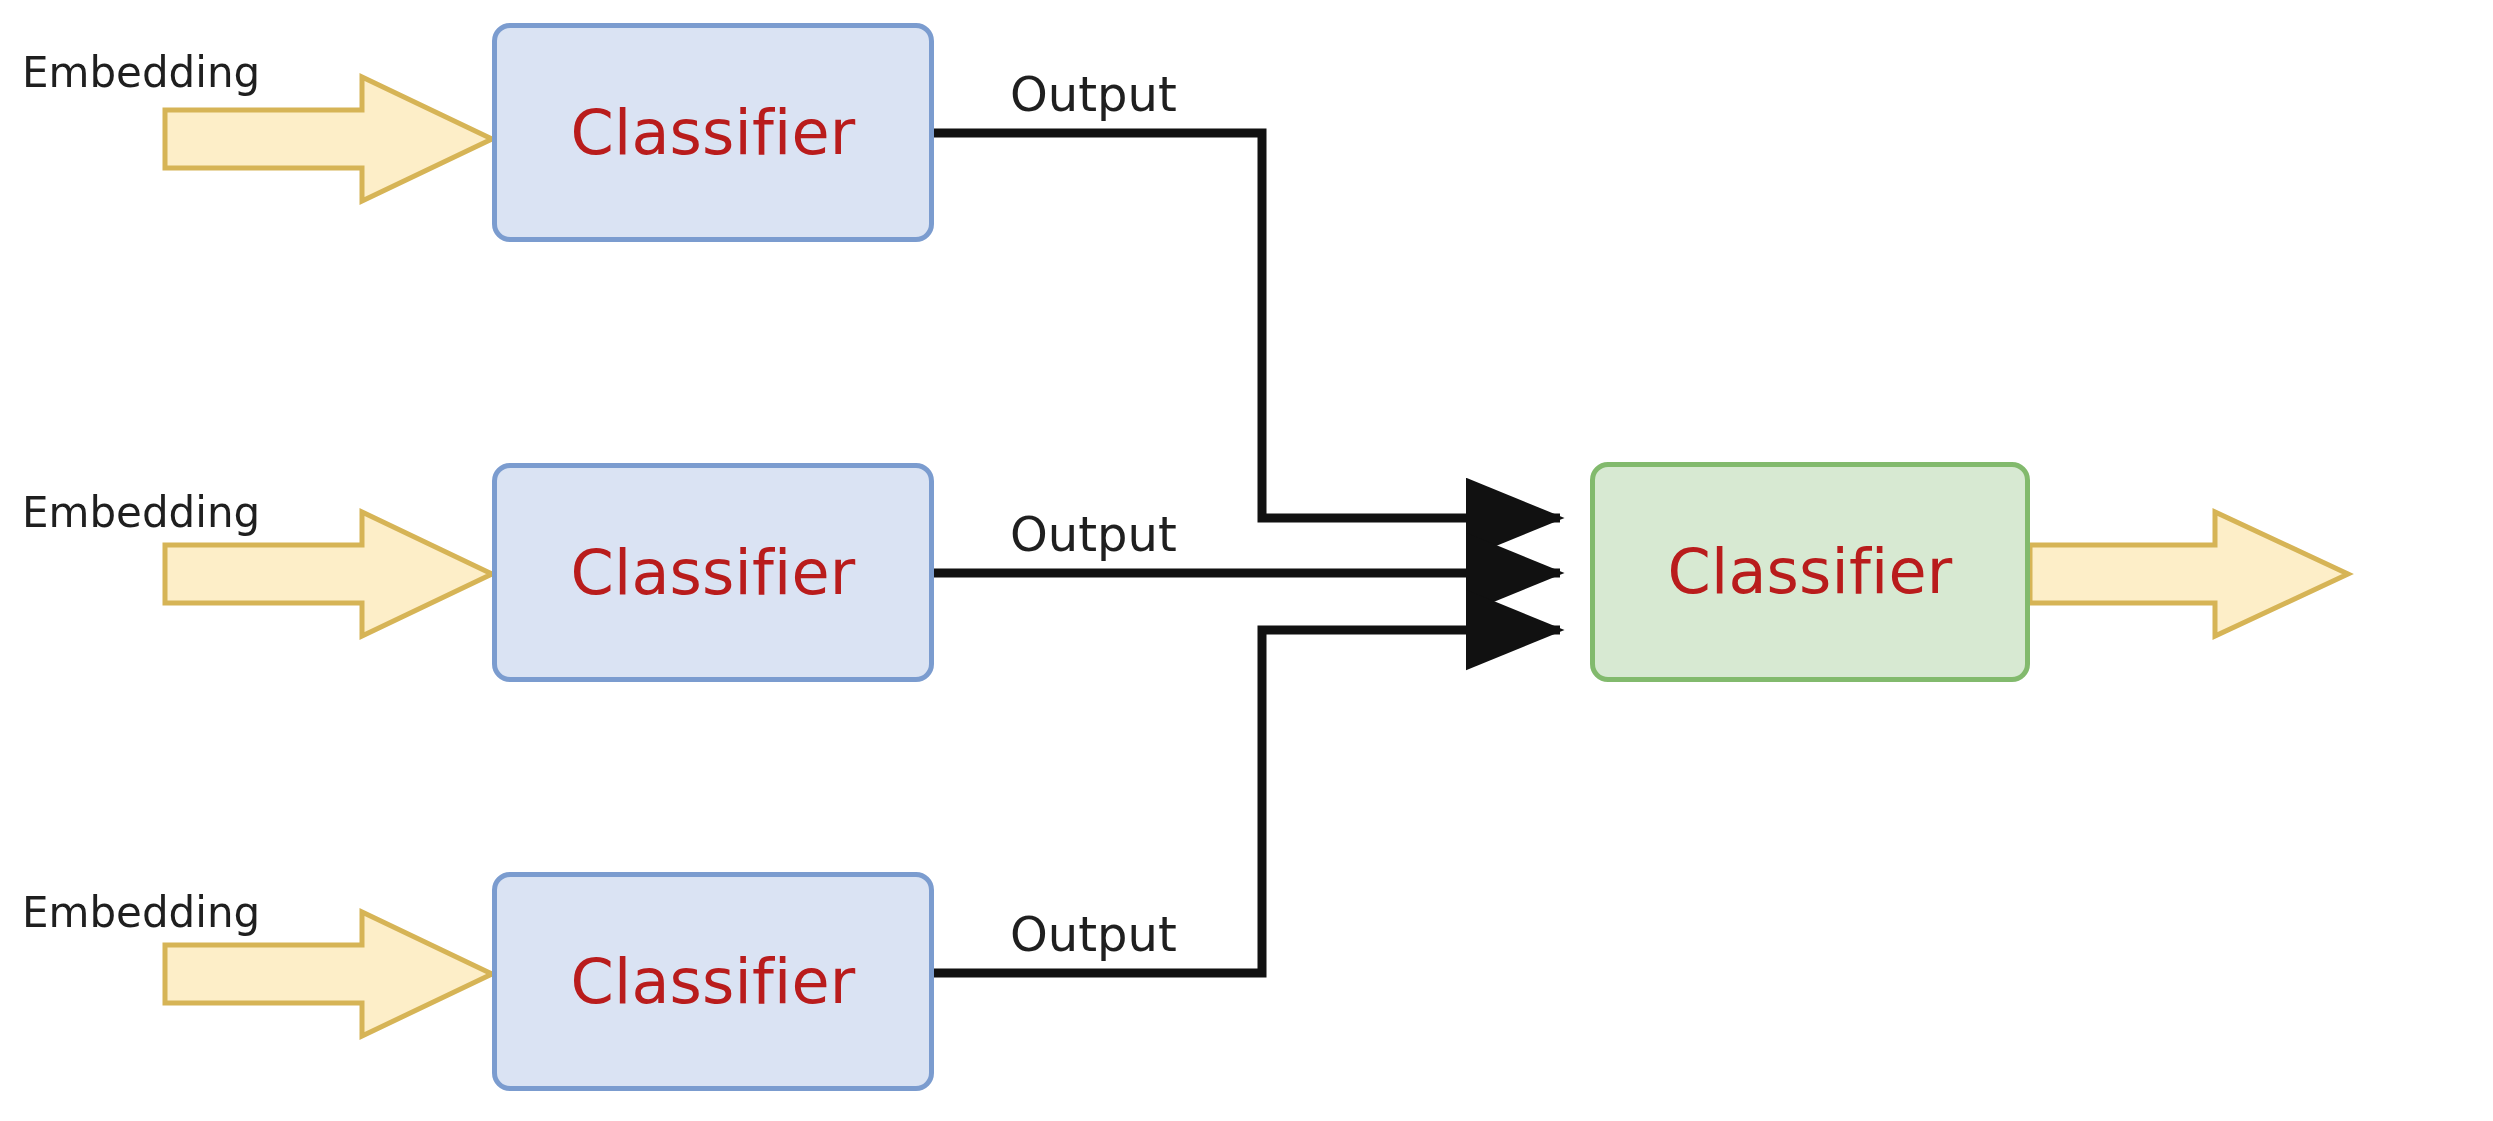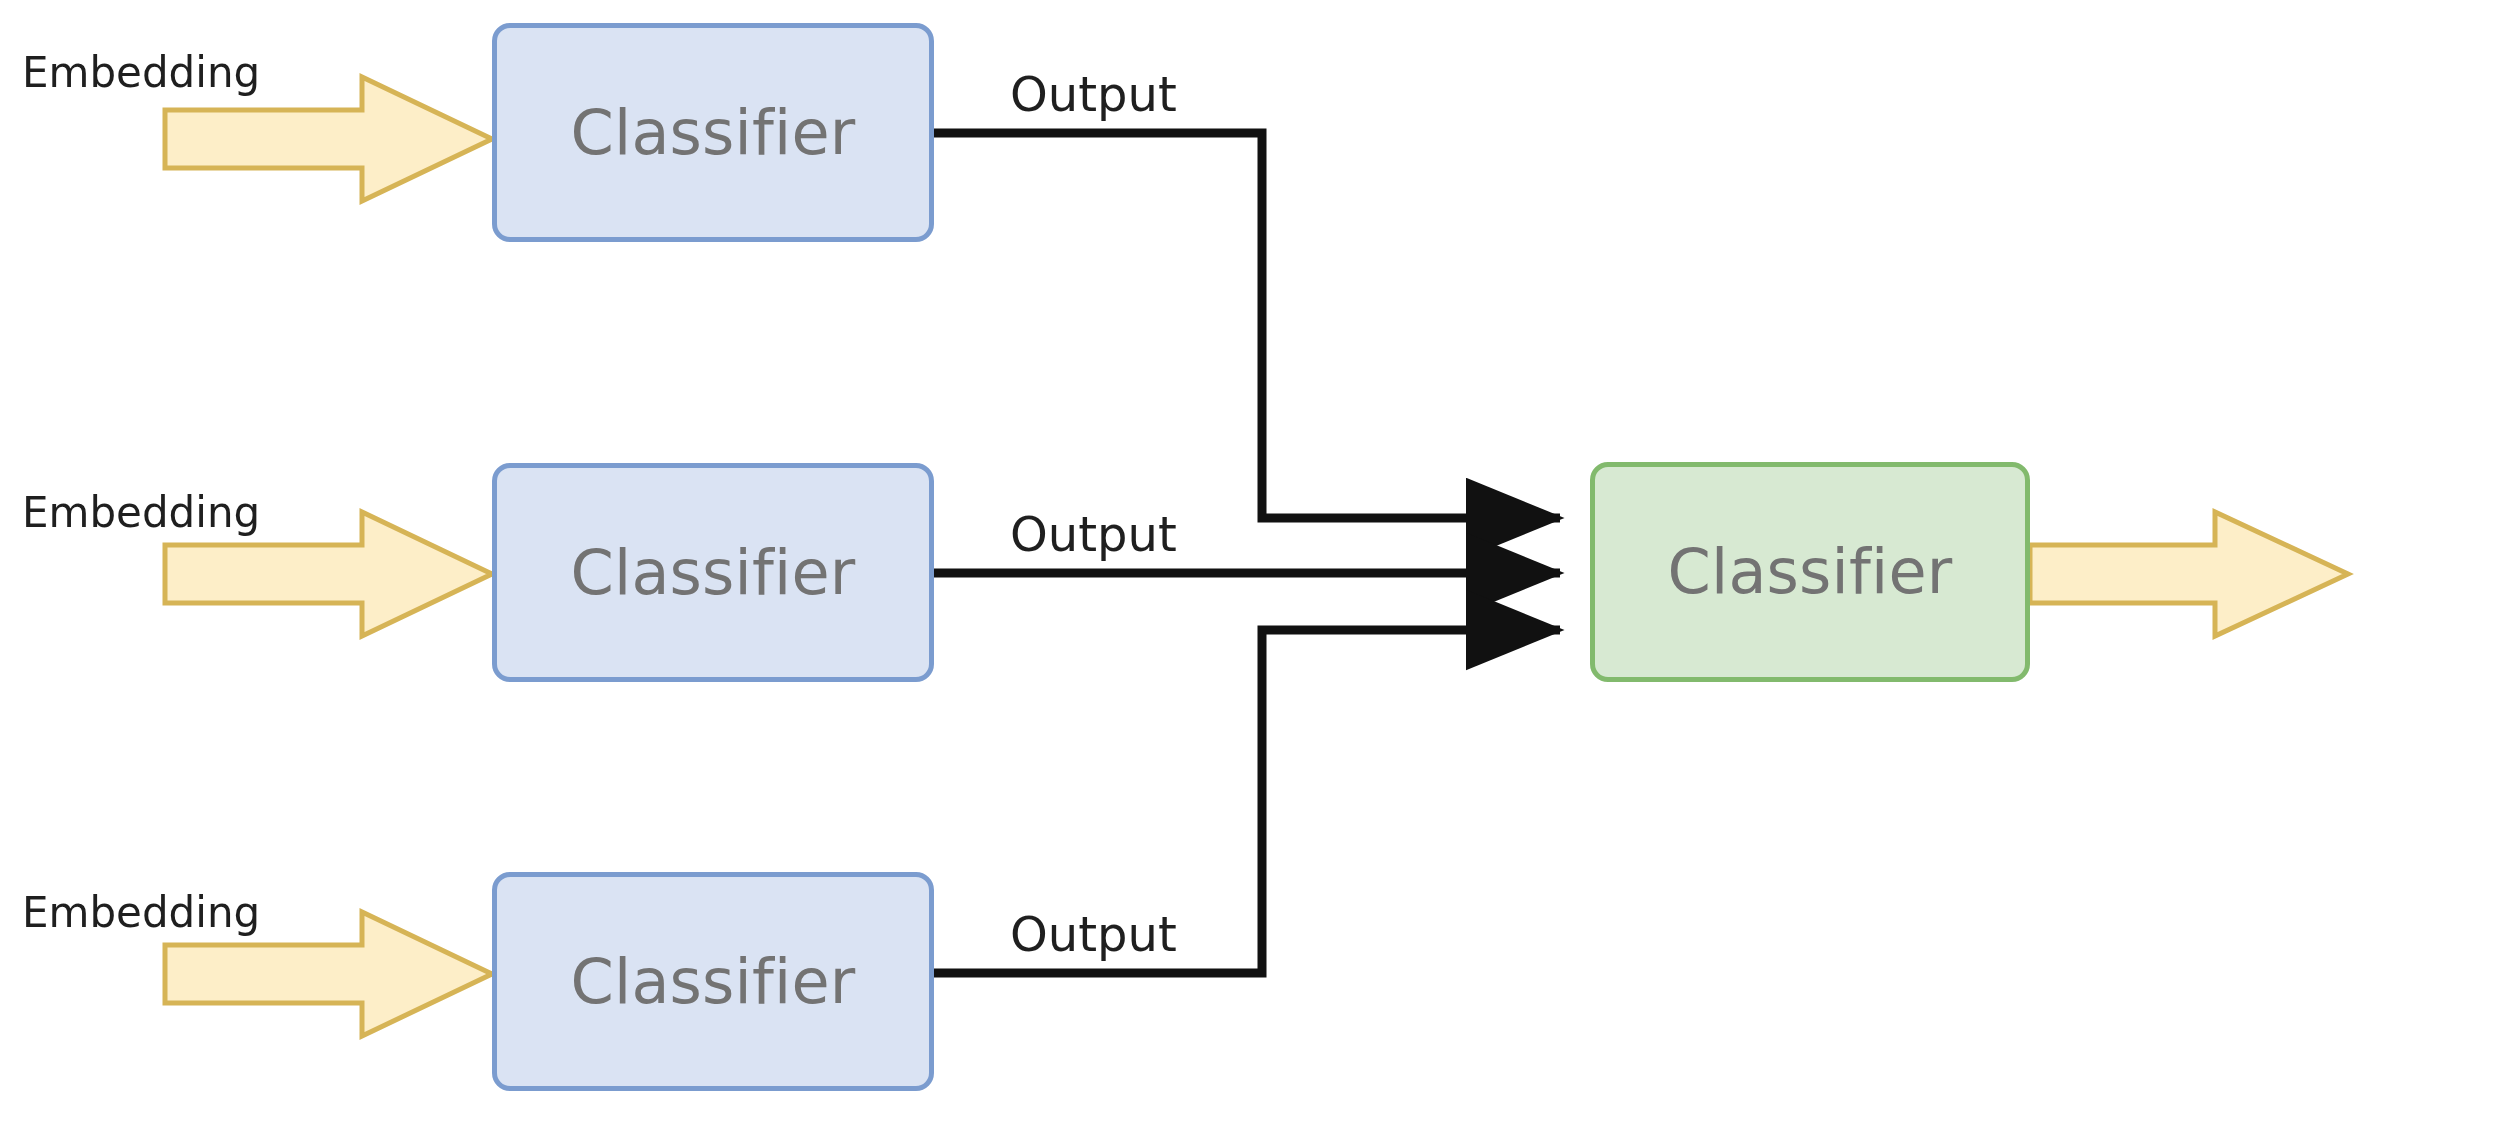--- a/index.html
+++ b/index.html
@@ -35,21 +35,21 @@
   .node-box.blue {
     background: #dae3f3;
     border: 5px solid #7b9ccf;
   }
   .node-box.green {
     background: #d7e9d2;
     border: 5px solid #82ba6d;
   }
   .node-label {
     font-size: 62px;
-    color: #737373;
+    color: #b91c1c;
     letter-spacing: 0.2px;
     line-height: 1;
     white-space: nowrap;
   }
   .edge-label {
     position: absolute;
     font-size: 48px;
     color: #1f1f1f;
     white-space: nowrap;
     line-height: 1;

